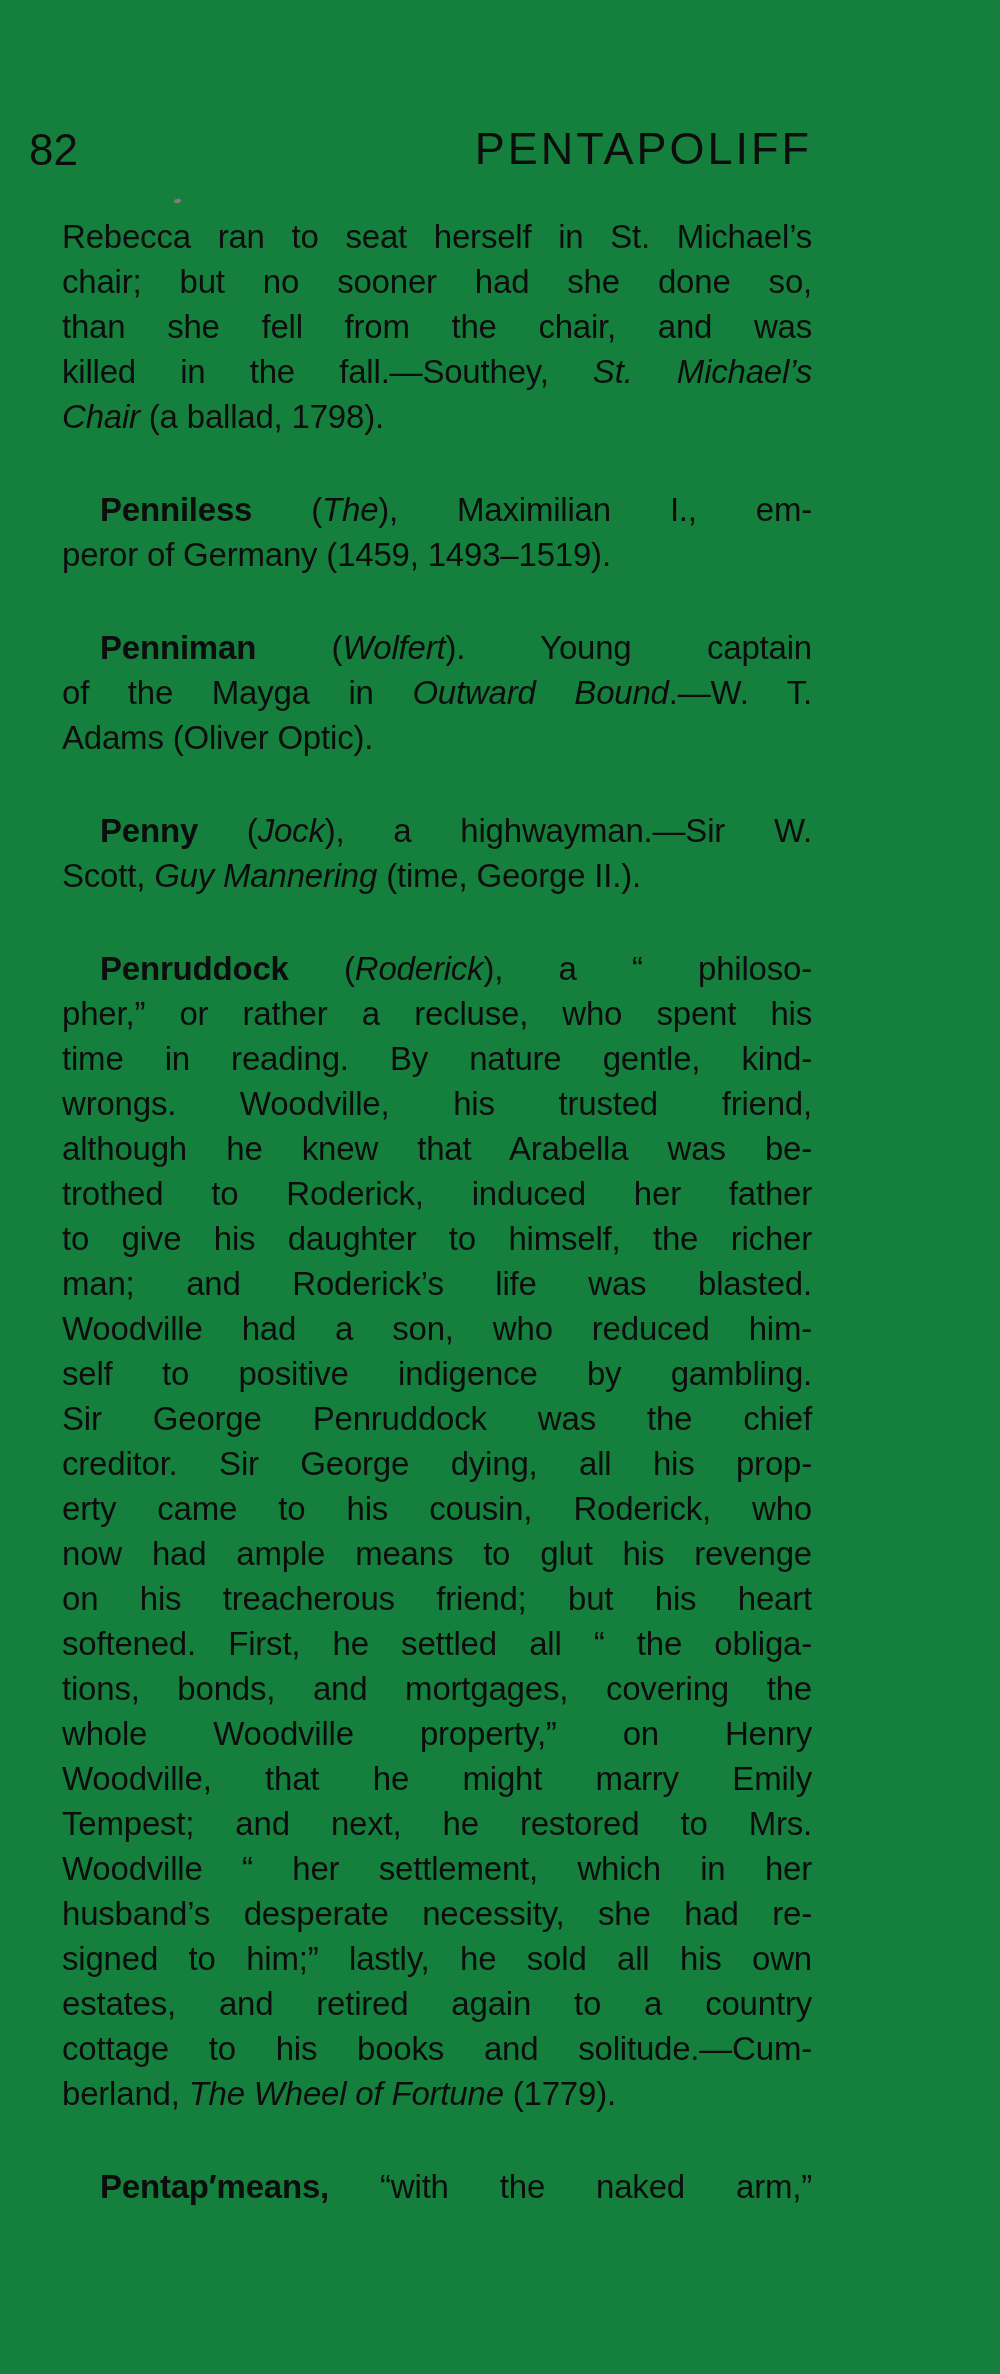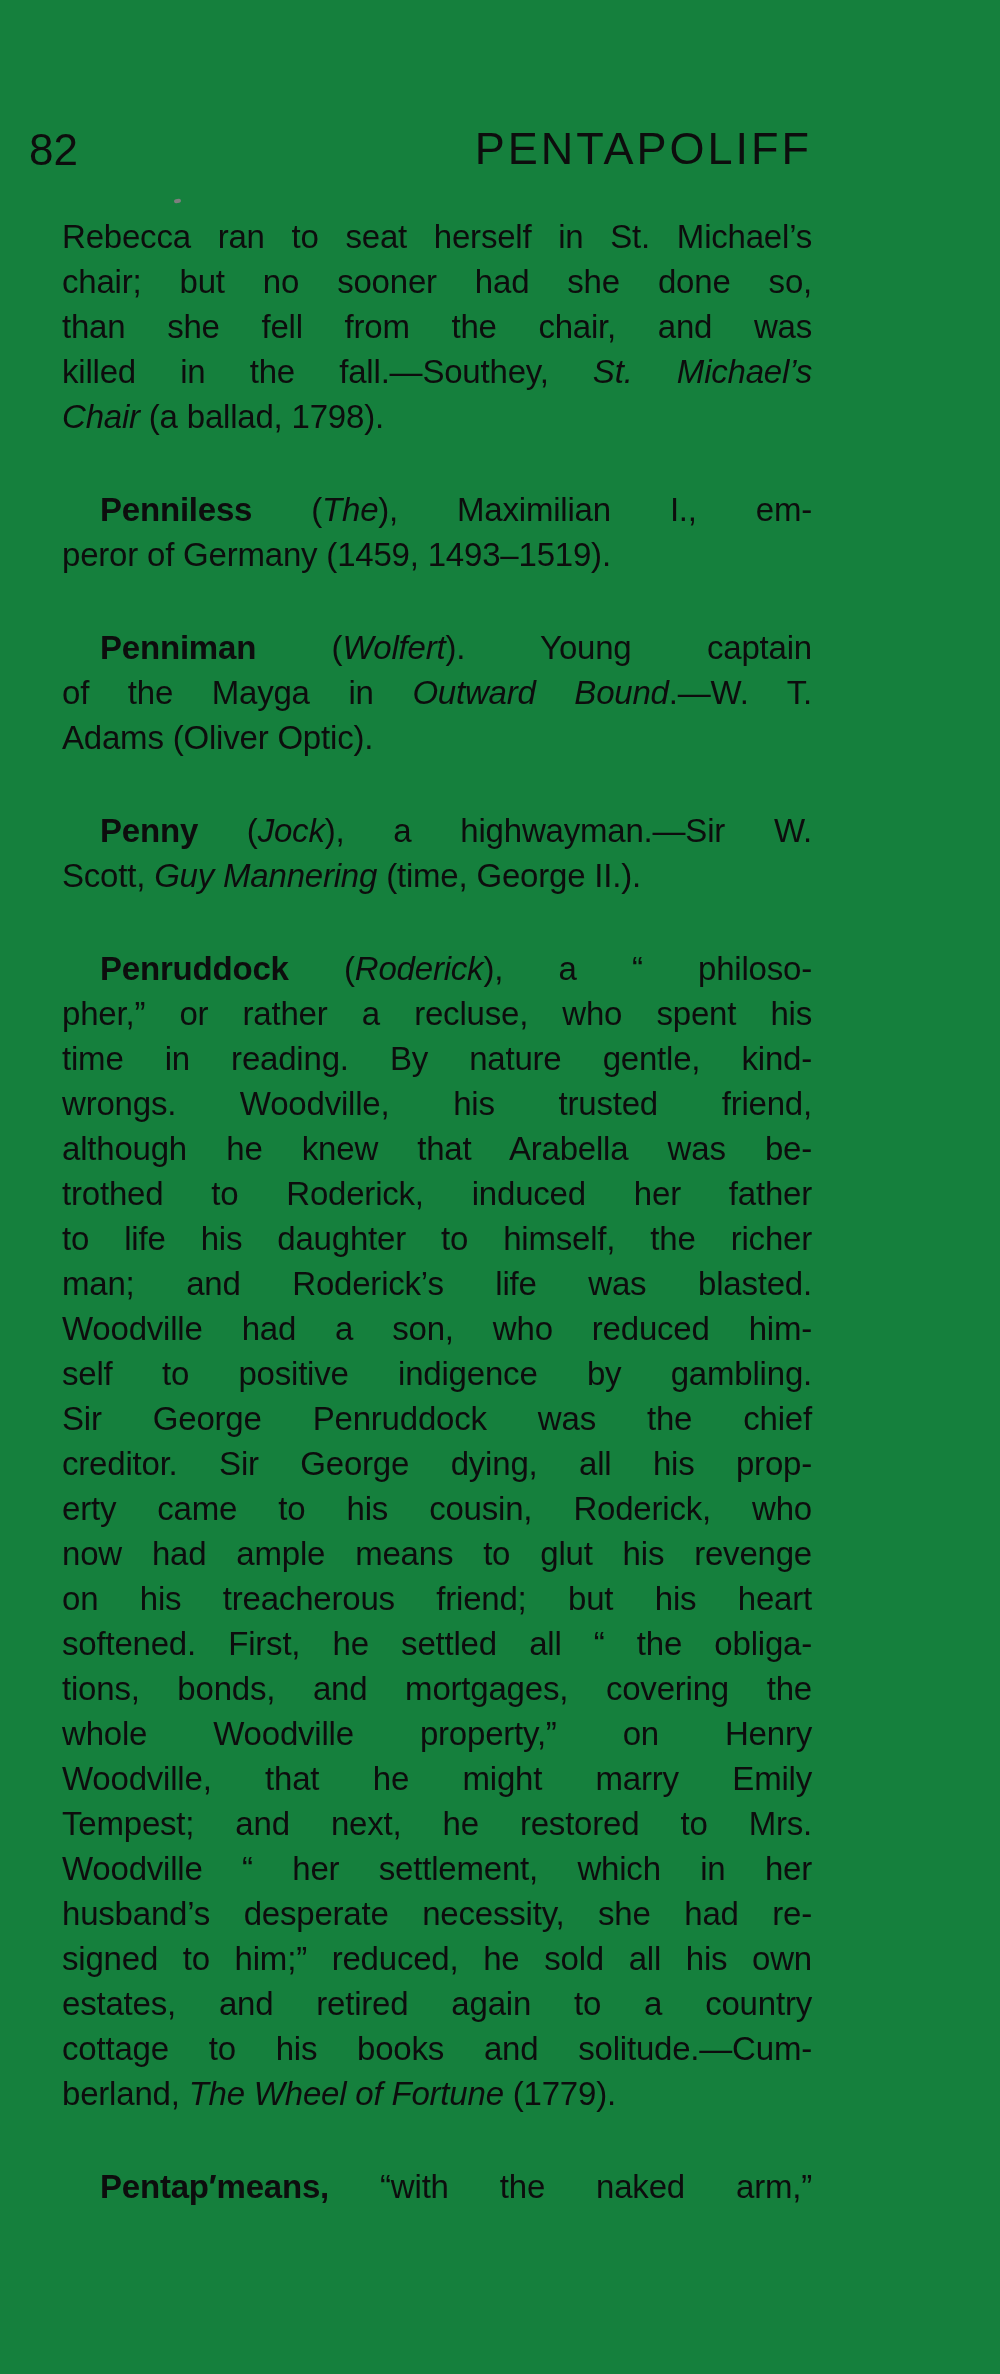--- a/index.html
+++ b/index.html
@@ -92,37 +92,37 @@
         <div class="line j first"><span class="seg-b">Penny</span><span class="seg-r"> (</span><span class="seg-i">Jock</span><span class="seg-r">), a highwayman.—Sir W.</span></div>
         <div class="line"><span class="seg-r">Scott, </span><span class="seg-i">Guy Mannering</span><span class="seg-r"> (time, George II.).</span></div>
       </div>
       <div class="paragraph">
         <div class="line j first"><span class="seg-b">Penruddock</span><span class="seg-r"> (</span><span class="seg-i">Roderick</span><span class="seg-r">), a “ philoso-</span></div>
         <div class="line j"><span class="seg-r">pher,” or rather a recluse, who spent his</span></div>
         <div class="line j"><span class="seg-r">time in reading.  By nature gentle, kind-</span></div>
         <div class="line j"><span class="seg-r">wrongs.  Woodville, his trusted friend,</span></div>
         <div class="line j"><span class="seg-r">although he knew that Arabella was be-</span></div>
         <div class="line j"><span class="seg-r">trothed to Roderick, induced her father</span></div>
-        <div class="line j"><span class="seg-r">to life his daughter to himself, the richer</span></div>
+        <div class="line j"><span class="seg-r">to give his daughter to himself, the richer</span></div>
         <div class="line j"><span class="seg-r">man; and Roderick’s life was blasted.</span></div>
         <div class="line j"><span class="seg-r">Woodville had a son, who reduced him-</span></div>
         <div class="line j"><span class="seg-r">self to positive indigence by gambling.</span></div>
         <div class="line j"><span class="seg-r">Sir George Penruddock was the chief</span></div>
         <div class="line j"><span class="seg-r">creditor.  Sir George dying, all his prop-</span></div>
         <div class="line j"><span class="seg-r">erty came to his cousin, Roderick, who</span></div>
         <div class="line j"><span class="seg-r">now had ample means to glut his revenge</span></div>
         <div class="line j"><span class="seg-r">on his treacherous friend; but his heart</span></div>
         <div class="line j"><span class="seg-r">softened.  First, he settled all “ the obliga-</span></div>
         <div class="line j"><span class="seg-r">tions, bonds, and mortgages, covering the</span></div>
         <div class="line j"><span class="seg-r">whole Woodville property,” on Henry</span></div>
         <div class="line j"><span class="seg-r">Woodville, that he might marry Emily</span></div>
         <div class="line j"><span class="seg-r">Tempest; and next, he restored to Mrs.</span></div>
         <div class="line j"><span class="seg-r">Woodville “ her settlement, which in her</span></div>
         <div class="line j"><span class="seg-r">husband’s desperate necessity, she had re-</span></div>
-        <div class="line j"><span class="seg-r">signed to him;” reduced, he sold all his own</span></div>
+        <div class="line j"><span class="seg-r">signed to him;” lastly, he sold all his own</span></div>
         <div class="line j"><span class="seg-r">estates, and retired again to a country</span></div>
         <div class="line j"><span class="seg-r">cottage to his books and solitude.—Cum-</span></div>
         <div class="line"><span class="seg-r">berland, </span><span class="seg-i">The Wheel of Fortune</span><span class="seg-r"> (1779).</span></div>
       </div>
       <div class="paragraph">
         <div class="line j first"><span class="seg-b">Pentap′means,</span><span class="seg-r"> “with the naked arm,”</span></div>
       </div>
     </div>
 </div>
 

